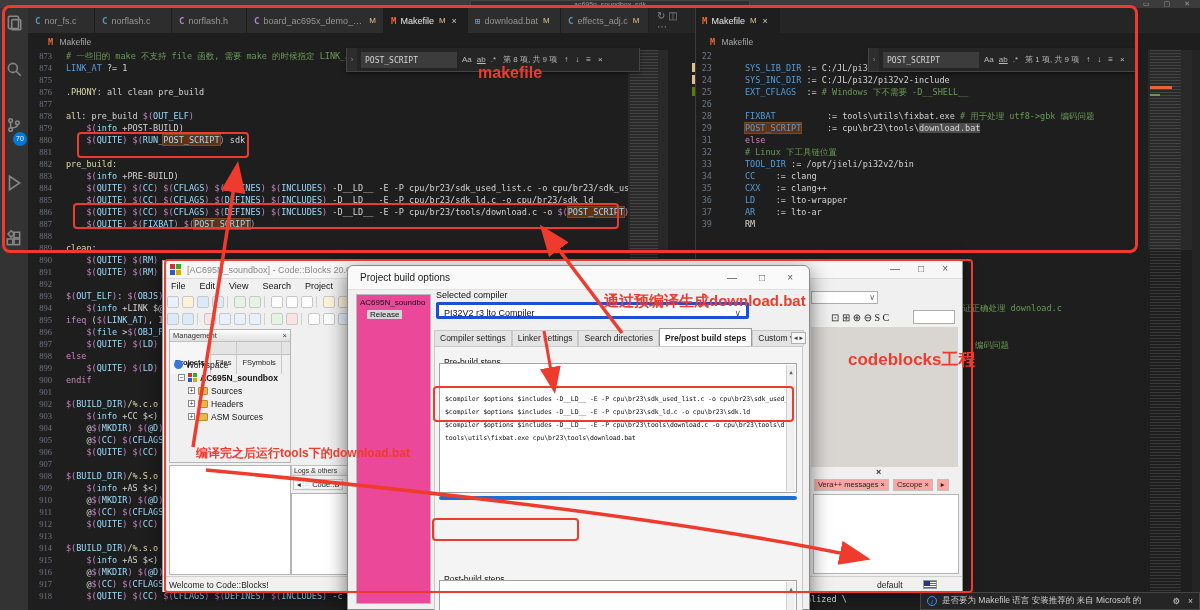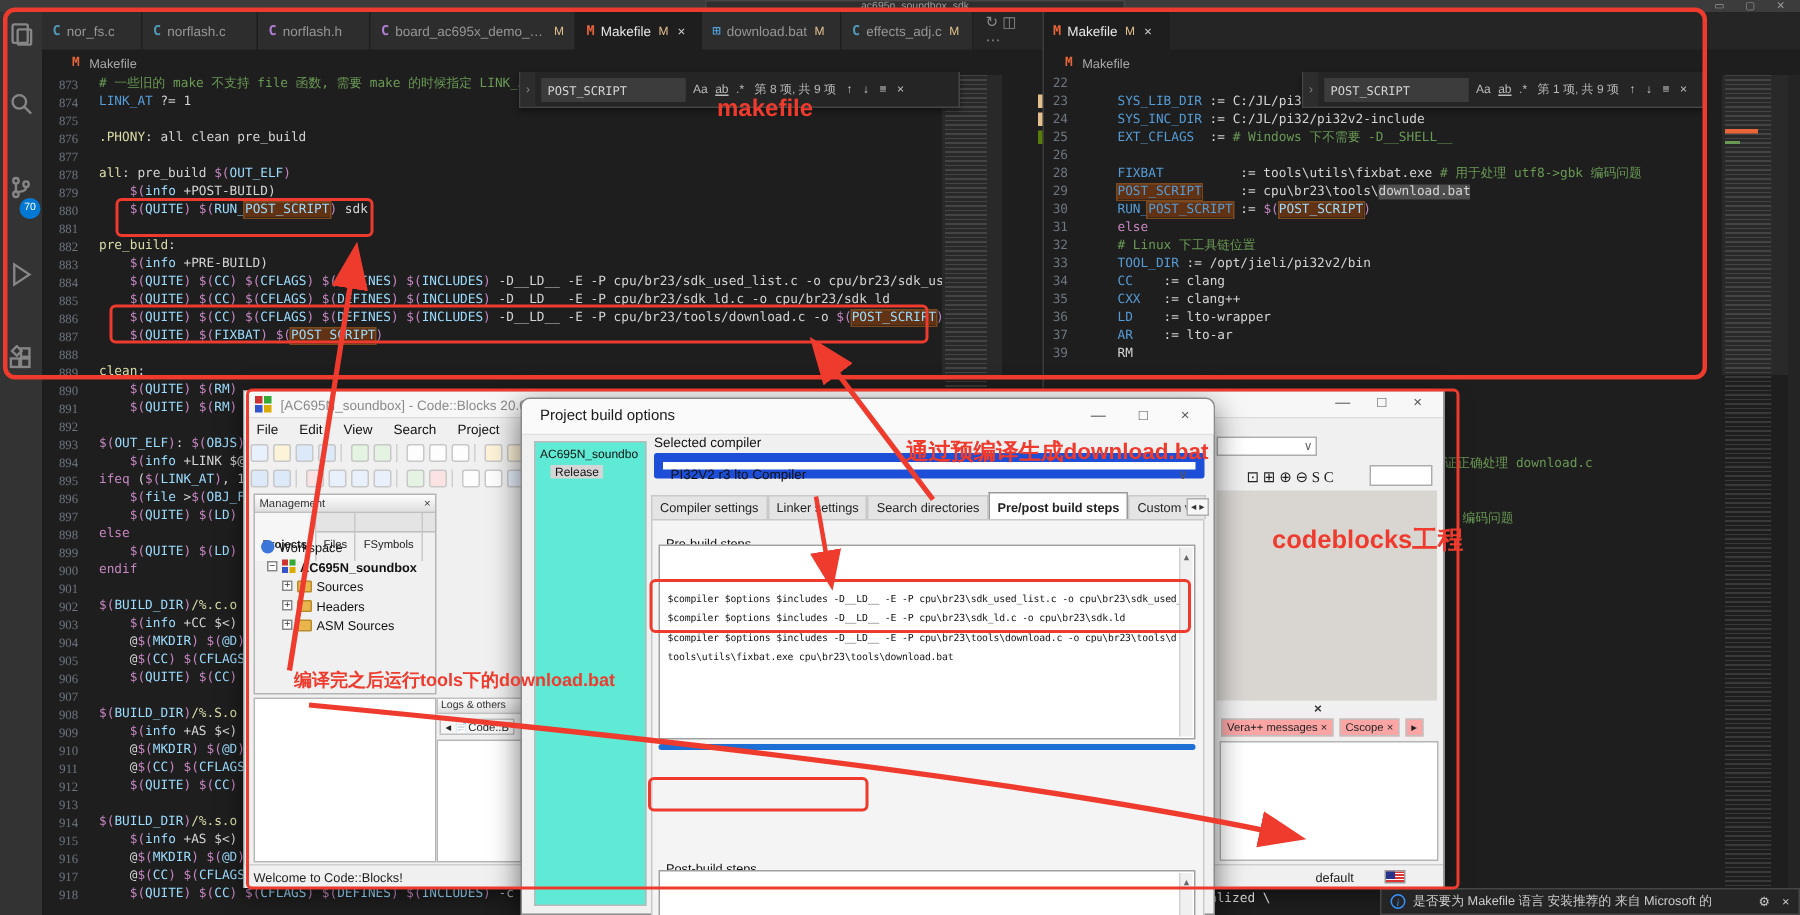--- a/index.html
+++ b/index.html
@@ -123,27 +123,27 @@
   #cb-flag { position:absolute; left:760px; top:3px; width:14px; height:9px;
     background:repeating-linear-gradient(to bottom,#d33 0 1px,#fff 1px 2px); border:1px solid #999;}
   #cb-flag::before { content:""; position:absolute; left:0; top:0; width:6px; height:5px; background:#26338c;}
 
   
   #dlg { left:347px; top:265px; width:463px; height:345px; background:#f0f0f0; border:1px solid #8a8a8a;
     border-radius:6px 6px 0 0; box-shadow:0 6px 20px rgba(0,0,0,.55); z-index:30; color:#1a1a1a;}
   #dlg-title { position:absolute; left:0; top:0; width:100%; height:24px; background:#fafafa;
     border-bottom:1px solid #e0e0e0; border-radius:6px 6px 0 0;}
   #dlg-title-text { position:absolute; left:12px; top:6px; font-size:10px; color:#1a1a1a;}
-  #dlg-tree { position:absolute; left:8px; top:28px; width:75px; height:310px; background:#5eead4; border:1px solid #b9b9b9;
+  #dlg-tree { position:absolute; left:8px; top:28px; width:75px; height:310px; background:#ec4899; border:1px solid #b9b9b9;
     font-size:8px; color:#111;}
   #dlg-proj { padding:3px 0 0 3px; white-space:nowrap; overflow:hidden;}
   #dlg-rel { margin:3px 0 0 10px; background:#d5d5d5; display:inline-block; padding:0 3px; }
   #dlg-comp-label { position:absolute; left:88px; top:24px; font-size:9px; color:#111;}
-  #dlg-combo { position:absolute; left:88px; top:36px; width:367px; height:17px; background:#fff;
-    border:6px solid #1d4ed8; border-radius:2px; font-size:9px; color:#111; line-height:16px; padding-left:5px;}
+  #dlg-combo { position:absolute; left:88px; top:36px; width:313px; height:17px; background:#fff;
+    border:3px solid #1d4ed8; border-radius:2px; font-size:9px; color:#111; line-height:16px; padding-left:5px;}
   #dlg-combo i { position:absolute; right:5px; top:0; font-style:normal; color:#555;}
   #dlg-tabs { position:absolute; left:86px; top:62px; width:356px; height:18px; display:flex; font-size:8.5px; color:#222; align-items:flex-end;}
   #dlg-tabs .dtab { padding:2px 5px 3px; border:1px solid #c9c9c9; border-bottom:none; background:#e4e4e4;
     white-space:nowrap; overflow:hidden; flex:none;}
   #dlg-tabs .dtab.on { background:#fff; padding-top:4px; font-weight:bold; border-color:#9a9a9a;}
   #dlg-tabscroll { position:absolute; left:443px; top:66px; font-size:7px; color:#333; border:1px solid #b0b0b0;
     background:#f6f6f6; padding:1px 2px;}
   #dlg-body { position:absolute; left:86px; top:80px; width:369px; height:265px; border:1px solid #c9c9c9; background:#f4f4f4;}
   .grp-label { position:absolute; left:7px; font-size:8.5px; color:#111; background:#f4f4f4; padding:0 2px;}
   .dlg-ta { position:absolute; left:4px; width:358px; background:#fff; border:1px solid #a0a0a0;
@@ -314,21 +314,20 @@
       <div class="cl"><span class="ln">918</span><span class="lt">    <span class="tp">$(</span><span class="tv">QUITE</span><span class="tp">)</span> <span class="tp">$(</span><span class="tv">CC</span><span class="tp">)</span> <span class="tp">$(</span><span class="tv">CFLAGS</span><span class="tp">)</span> <span class="tp">$(</span><span class="tv">DEFINES</span><span class="tp">)</span> <span class="tp">$(</span><span class="tv">INCLUDES</span><span class="tp">)</span> -c $&lt;</span></div>
     </div>
   <div id="editor-right" class="editor abs">
       <div class="cl"><span class="ln">22</span><span class="lt"></span></div>
       <div class="cl"><span class="ln">23</span><span class="lt"><span class="tb">SYS_LIB_DIR</span> := C:/JL/pi32</span></div>
       <div class="cl"><span class="ln">24</span><span class="lt"><span class="tb">SYS_INC_DIR</span> := C:/JL/pi32/pi32v2-include</span></div>
       <div class="cl"><span class="ln">25</span><span class="lt"><span class="tb">EXT_CFLAGS</span>  := <span class="tc"># Windows 下不需要 -D__SHELL__</span></span></div>
       <div class="cl"><span class="ln">26</span><span class="lt"></span></div>
       <div class="cl"><span class="ln">28</span><span class="lt"><span class="tb">FIXBAT</span>          := tools\utils\fixbat.exe <span class="tc"># 用于处理 utf8-&gt;gbk 编码问题</span></span></div>
       <div class="cl"><span class="ln">29</span><span class="lt"><span class="tb"><span class="fm">POST_SCRIPT</span></span>     := cpu\br23\tools\<span class="selg">download.bat</span></span></div>
-      <div class="cl"><span class="ln">30</span><span class="lt"><span class="tb">RUN_<span class="fm">POST_SCRIPT</span></span> := <span class="tp">$(</span><span class="tv"><span class="fm">POST_SCRIPT</span></span><span class="tp">)</span></span></div>
       <div class="cl"><span class="ln">31</span><span class="lt"><span class="tp">else</span></span></div>
       <div class="cl"><span class="ln">32</span><span class="lt"><span class="tc"># Linux 下工具链位置</span></span></div>
       <div class="cl"><span class="ln">33</span><span class="lt"><span class="tb">TOOL_DIR</span> := /opt/jieli/pi32v2/bin</span></div>
       <div class="cl"><span class="ln">34</span><span class="lt"><span class="tb">CC</span>    := clang</span></div>
       <div class="cl"><span class="ln">35</span><span class="lt"><span class="tb">CXX</span>   := clang++</span></div>
       <div class="cl"><span class="ln">36</span><span class="lt"><span class="tb">LD</span>    := lto-wrapper</span></div>
       <div class="cl"><span class="ln">37</span><span class="lt"><span class="tb">AR</span>    := lto-ar</span></div>
       <div class="cl"><span class="ln">39</span><span class="lt">RM</span></div>
     </div>
 

